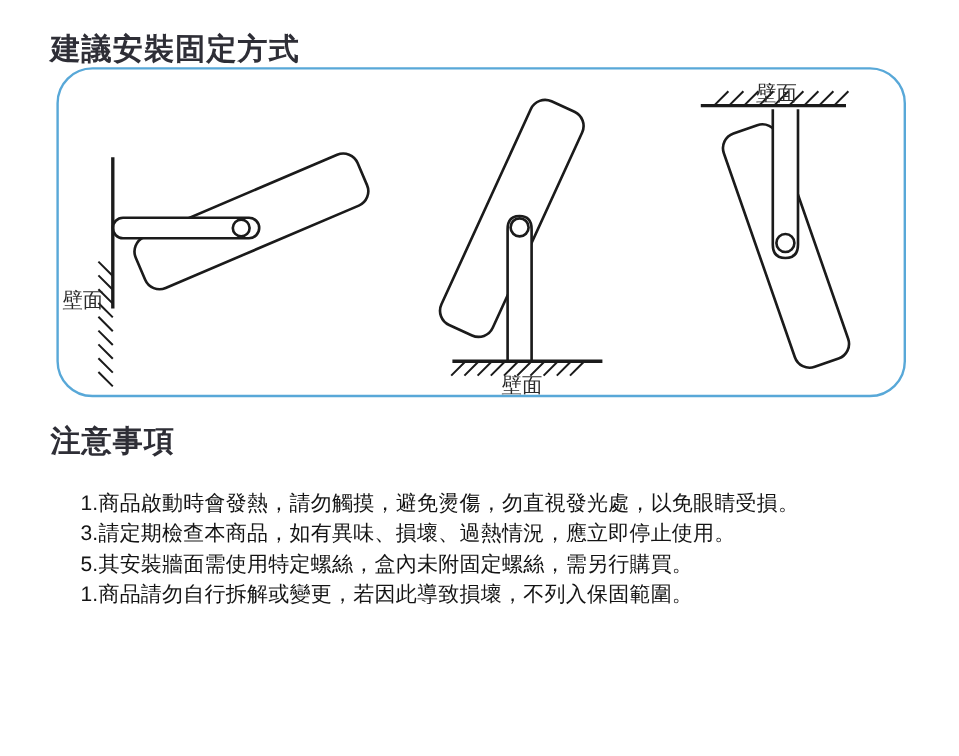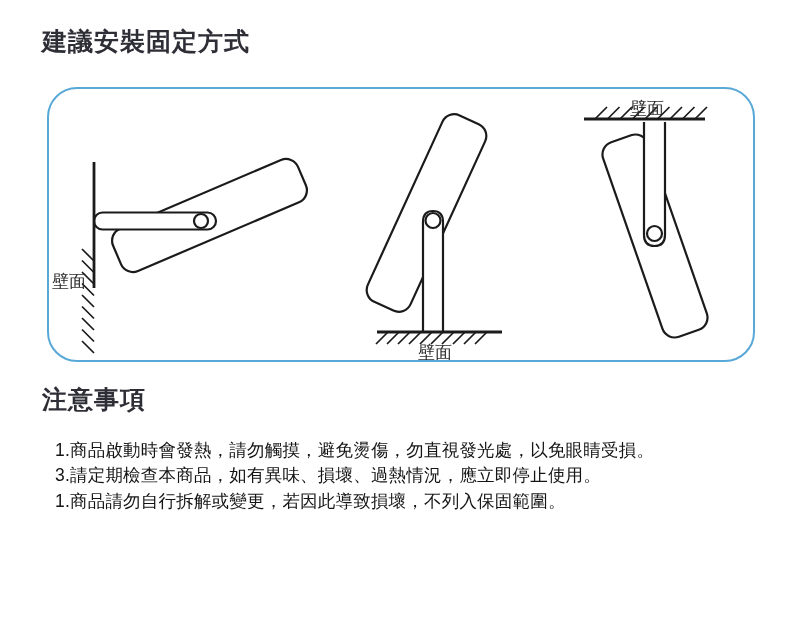--- a/index.html
+++ b/index.html
@@ -6,30 +6,30 @@
   body{
     width:799px;height:630px;overflow:hidden;
     font-family:"Liberation Sans","DejaVu Sans",sans-serif;
     color:#141414;
   }
   .page{padding:26px 40px 0 42px;box-sizing:border-box;}
   .page-title,.section-title{
     font-size:25px;font-weight:bold;color:#2e2e36;
     letter-spacing:1px;line-height:30px;margin:0;
   }
-  .page-title{margin-bottom:31px;}
+  .page-title{}
   .diagram-box{
     width:704px;height:271px;
     border:2px solid #58a8d8;border-radius:30px;
     margin-left:5px;box-sizing:content-box;
     background:#ffffff;
   }
   .diagram-box svg{display:block;}
   .section-title{margin-top:22px;margin-bottom:24px;}
-  .notes-list{margin:0;padding:0 0 0 13px;list-style:none;}
+  .notes-list{margin:12px;padding:0 0 0 13px;list-style:none;}
   .notes-list .note-item{
     font-size:17.5px;line-height:25.4px;color:#141414;
     white-space:nowrap;letter-spacing:0.2px;
   }
   .wall-label{
     font-size:17px;fill:#2b2b2b;
     font-family:"Liberation Sans","DejaVu Sans",sans-serif;
   }
   .outline{fill:#ffffff;stroke:#1b1b1b;stroke-width:2.2;}
   .surface-line{stroke:#1b1b1b;stroke-width:2.8;fill:none;}
@@ -73,16 +73,17 @@
       </g>
 
     </svg>
   </div>
 
   <h2 class="section-title">注意事項</h2>
 
   <ul class="notes-list">
     <li class="note-item">1.商品啟動時會發熱，請勿觸摸，避免燙傷，勿直視發光處，以免眼睛受損。</li>
     <li class="note-item">3.請定期檢查本商品，如有異味、損壞、過熱情況，應立即停止使用。</li>
+    <li class="note-item">5.其安裝牆面需使用特定螺絲，盒內未附固定螺絲，需另行購買。</li>
     <li class="note-item">1.商品請勿自行拆解或變更，若因此導致損壞，不列入保固範圍。</li>
   </ul>
 
 </div>
 
 </body></html>

